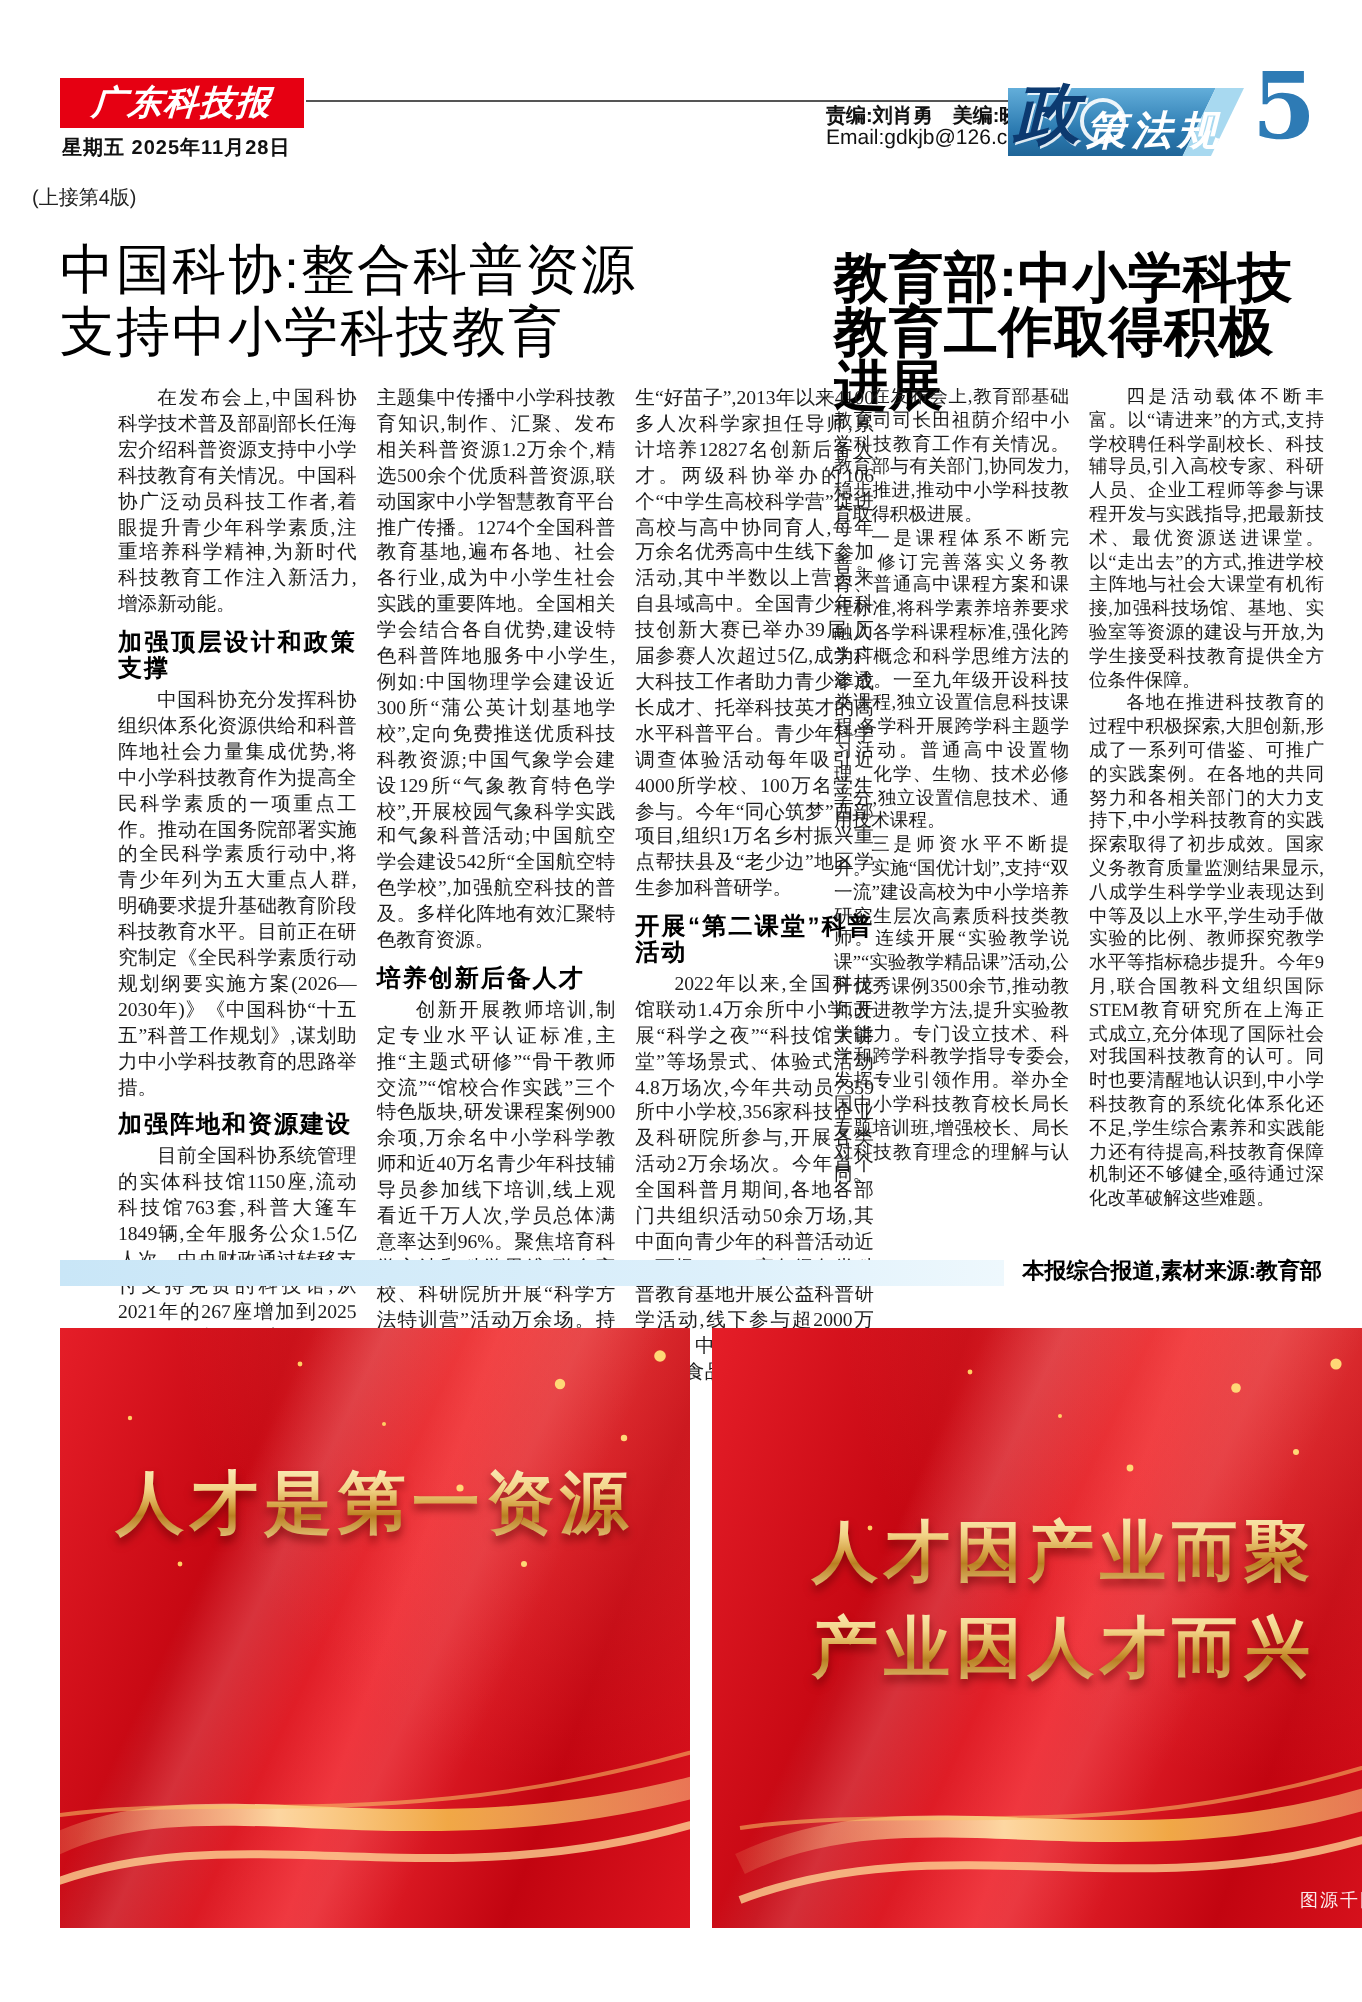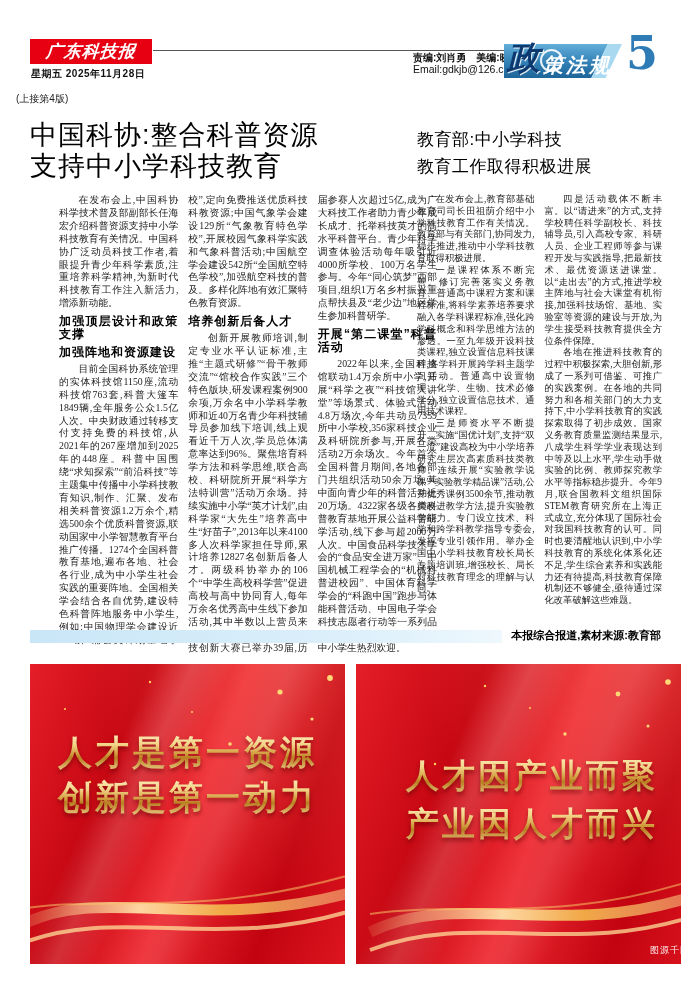--- a/index.html
+++ b/index.html
@@ -31,22 +31,22 @@
   .banner-rest{position:absolute;left:39px;top:8px;font-size:20px;font-weight:bold;color:#ffffff;
             font-family:"Liberation Sans",sans-serif;letter-spacing:3px;font-style:italic;white-space:nowrap;}
   .page-number{position:absolute;left:626px;top:28px;font-size:46px;font-weight:bold;color:#2e7bb5;
             font-family:"DejaVu Serif",serif;line-height:50px;}
 
   
   .continuation{position:absolute;left:16px;top:92px;font-size:10px;color:#222;
             font-family:"Liberation Sans",sans-serif;}
   .a1-title{position:absolute;left:30px;top:120px;width:380px;font-size:27px;line-height:31px;
             font-weight:normal;color:#000;font-family:"Liberation Sans",sans-serif;letter-spacing:1px;}
-  .a2-title{position:absolute;left:417px;top:126px;width:246px;font-size:17px;line-height:27px;
-            font-weight:normal;color:#000;font-family:"Liberation Sans",sans-serif;letter-spacing:0.5px;}
+  .a2-title{position:absolute;left:417px;top:126px;width:246px;font-size:27px;line-height:27px;
+            font-weight:bold;color:#000;font-family:"Liberation Sans",sans-serif;letter-spacing:0.5px;}
 
   .article-body{position:absolute;top:194px;text-align:justify;color:#1c1c1c;overflow:hidden;}
   #article1-body{left:48px;width:378px;height:502px;column-count:3;column-gap:10px;
             font-size:9.8px;line-height:12.9px;margin-left:11px;}
   #article2-body{left:417px;width:245px;height:436px;column-count:2;column-gap:10px;
             font-size:9.3px;line-height:11.8px;}
   .article-body p{margin:0;text-indent:2em;}
   .article-body h4{margin:5px 0 4px 0;font-size:12px;color:#000;text-indent:0;
             font-family:"Liberation Sans",sans-serif;letter-spacing:1px;}
 
@@ -108,20 +108,21 @@
   </div>
 
   <div class="a2-title">
     <div>教育部:中小学科技</div>
     <div>教育工作取得积极进展</div>
   </div>
 
   <div id="article1-body" class="article-body">
       <p>在发布会上,中国科协科学技术普及部副部长任海宏介绍科普资源支持中小学科技教育有关情况。中国科协广泛动员科技工作者,着眼提升青少年科学素质,注重培养科学精神,为新时代科技教育工作注入新活力,增添新动能。</p>
       <h4>加强顶层设计和政策支撑</h4>
+      <p>中国科协充分发挥科协组织体系化资源供给和科普阵地社会力量集成优势,将中小学科技教育作为提高全民科学素质的一项重点工作。推动在国务院部署实施的全民科学素质行动中,将青少年列为五大重点人群,明确要求提升基础教育阶段科技教育水平。目前正在研究制定《全民科学素质行动规划纲要实施方案(2026—2030年)》《中国科协“十五五”科普工作规划》,谋划助力中小学科技教育的思路举措。</p>
       <h4>加强阵地和资源建设</h4>
       <p>目前全国科协系统管理的实体科技馆1150座,流动科技馆763套,科普大篷车1849辆,全年服务公众1.5亿人次。中央财政通过转移支付支持免费的科技馆,从2021年的267座增加到2025年的448座。科普中国围绕“求知探索”“前沿科技”等主题集中传播中小学科技教育知识,制作、汇聚、发布相关科普资源1.2万余个,精选500余个优质科普资源,联动国家中小学智慧教育平台推广传播。1274个全国科普教育基地,遍布各地、社会各行业,成为中小学生社会实践的重要阵地。全国相关学会结合各自优势,建设特色科普阵地服务中小学生,例如:中国物理学会建设近300所“蒲公英计划基地学校”,定向免费推送优质科技科教资源;中国气象学会建设129所“气象教育特色学校”,开展校园气象科学实践和气象科普活动;中国航空学会建设542所“全国航空特色学校”,加强航空科技的普及。多样化阵地有效汇聚特色教育资源。</p>
       <h4>培养创新后备人才</h4>
       <p>创新开展教师培训,制定专业水平认证标准,主推“主题式研修”“骨干教师交流”“馆校合作实践”三个特色版块,研发课程案例900余项,万余名中小学科学教师和近40万名青少年科技辅导员参加线下培训,线上观看近千万人次,学员总体满意率达到96%。聚焦培育科学方法和科学思维,联合高校、科研院所开展“科学方法特训营”活动万余场。持续实施中小学“英才计划”,由科学家“大先生”培养高中生“好苗子”,2013年以来4100多人次科学家担任导师,累计培养12827名创新后备人才。两级科协举办的106个“中学生高校科学营”促进高校与高中协同育人,每年万余名优秀高中生线下参加活动,其中半数以上营员来自县域高中。全国青少年科技创新大赛已举办39届,历届参赛人次超过5亿,成为广大科技工作者助力青少年成长成才、托举科技英才的高水平科普平台。青少年科学调查体验活动每年吸引近4000所学校、100万名学生参与。今年“同心筑梦”西部项目,组织1万名乡村振兴重点帮扶县及“老少边”地区学生参加科普研学。</p>
       <h4>开展“第二课堂”科普活动</h4>
       <p>2022年以来,全国科技馆联动1.4万余所中小学,开展“科学之夜”“科技馆大讲堂”等场景式、体验式活动4.8万场次,今年共动员7359所中小学校,356家科技企业及科研院所参与,开展各类活动2万余场次。今年首个全国科普月期间,各地各部门共组织活动50余万场,其中面向青少年的科普活动近20万场。4322家各级各类科普教育基地开展公益科普研学活动,线下参与超2000万人次。中国食品科学技术学会的“食品安全进万家”、中国机械工程学会的“机械科普进校园”、中国体育科学学会的“科跑中国”跑步与体能科普活动、中国电子学会科技志愿者行动等一系列品牌活动走进中小学校,受到中小学生热烈欢迎。</p>
     </div>
   <div id="article2-body" class="article-body">
       <p>在发布会上,教育部基础教育司司长田祖荫介绍中小学科技教育工作有关情况。教育部与有关部门,协同发力,稳步推进,推动中小学科技教育取得积极进展。</p>
       <p>一是课程体系不断完善。修订完善落实义务教育、普通高中课程方案和课程标准,将科学素养培养要求融入各学科课程标准,强化跨学科概念和科学思维方法的渗透。一至九年级开设科技类课程,独立设置信息科技课程,各学科开展跨学科主题学习活动。普通高中设置物理、化学、生物、技术必修学分,独立设置信息技术、通用技术课程。</p>
@@ -153,21 +154,20 @@
       <circle cx="162" cy="48" r="1.0" fill="#ffcf63"></circle>
         <circle cx="232" cy="118" r="1.5" fill="#ffd876"></circle>
       <circle cx="35" cy="45" r="1.1" fill="#ffcf63"></circle>
         <circle cx="275" cy="95" r="1.3" fill="#ffd876"></circle>
       <path d="M-10,262 C70,218 170,272 330,226" stroke="url(#goldL)" stroke-width="11" fill="none" opacity="0.9"></path>
       <path d="M-10,280 C90,240 190,290 330,244" stroke="#ffdf9a" stroke-width="4" fill="none" opacity="0.75"></path>
       <path d="M-10,245 C80,230 170,256 330,208" stroke="#f7c766" stroke-width="2" fill="none" opacity="0.55"></path>
     </svg>
     <div class="slogan-block">
       <div class="gold-line">人才是第一资源</div>
-      <div class="gold-line">创新是第一动力</div>
     </div>
   </div>
 
   <div class="panel panel-right">
     <div class="streaks"></div>
     <svg class="panel-deco" viewBox="0 0 304 300">
       <defs>
         <linearGradient id="goldR" x1="0" y1="0" x2="1" y2="0">
           <stop offset="0" stop-color="#f9d98c" stop-opacity="0.15"></stop>
           <stop offset="0.4" stop-color="#ffe9ad"></stop>

